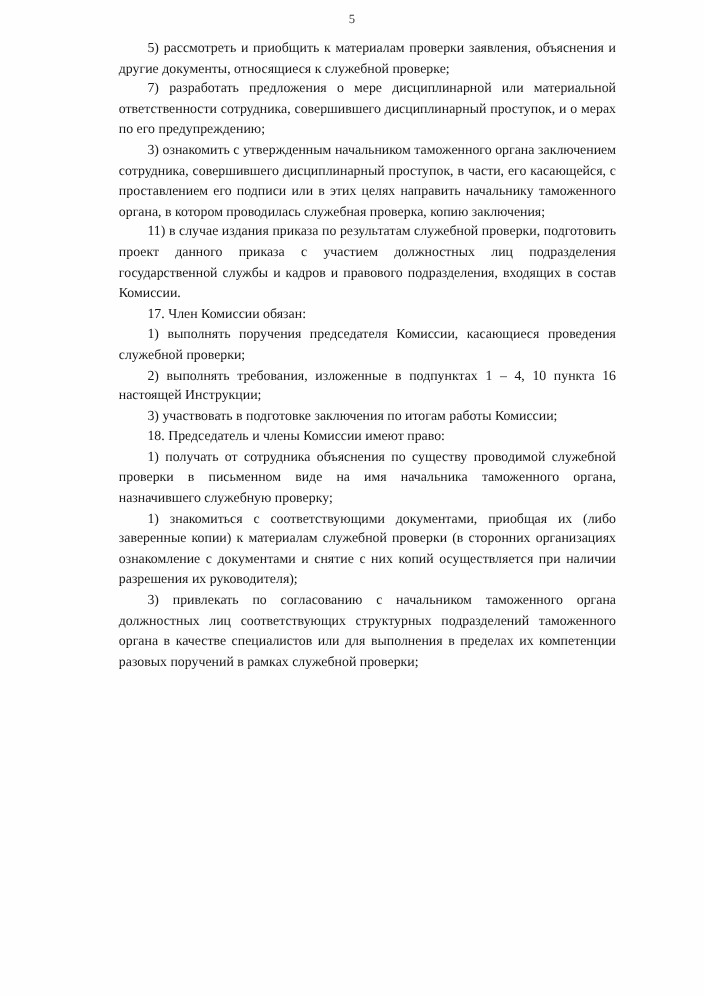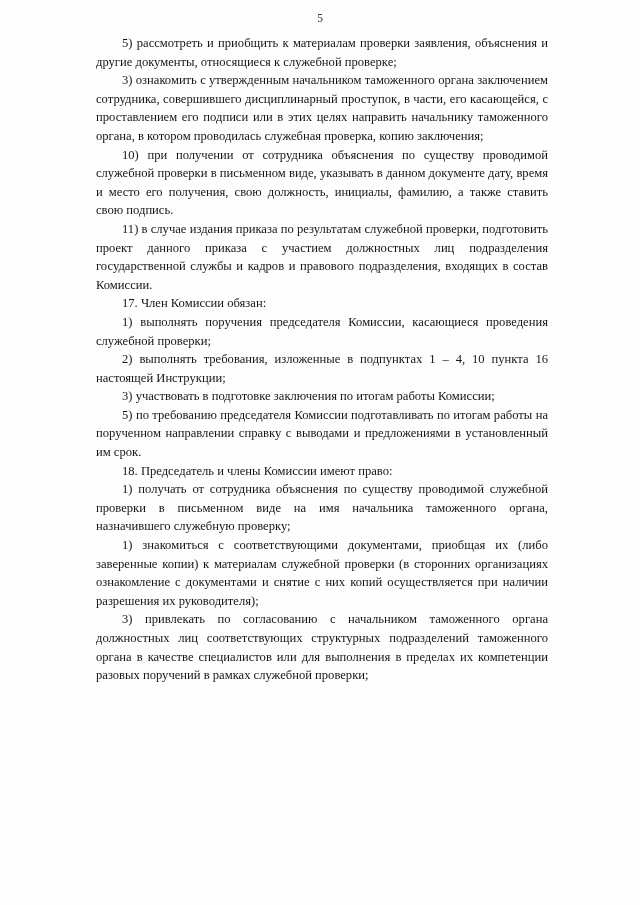--- a/index.html
+++ b/index.html
@@ -28,21 +28,21 @@
     left: 0;
     width: 640px;
     text-align: center;
     font-size: 11.5px;
     color: #333;
     font-family: "Liberation Serif", serif;
   }
   .content {
     position: absolute;
     top: 34px;
-    left: 96px;
+    left: 108px;
     width: 452px;
   }
   p.para {
     margin: 0;
     text-align: justify;
     text-justify: inter-word;
     font-size: 12.6px;
     line-height: 18.6px;
     text-indent: 26px;
     color: #161616;
@@ -51,27 +51,26 @@
 </style>
 </head>
 <body>
 
 <div class="page">
 
   <div class="page-number">5</div>
 
   <div class="content">
     <p class="para">5) рассмотреть и приобщить к материалам проверки заявления, объяснения и другие документы, относящиеся к служебной проверке;</p>
+    <p class="para">7) разработать предложения о мере дисциплинарной или материальной ответственности сотрудника, совершившего дисциплинарный проступок, и о мерах по его предупреждению;</p>
     <p class="para">3) ознакомить с утвержденным начальником таможенного органа заключением сотрудника, совершившего дисциплинарный проступок, в части, его касающейся, с проставлением его подписи или в этих целях направить начальнику таможенного органа, в котором проводилась служебная проверка, копию заключения;</p>
-    <p class="para">10) при получении от сотрудника объяснения по существу проводимой служебной проверки в письменном виде, указывать в данном документе дату, время и место его получения, свою должность, инициалы, фамилию, а также ставить свою подпись.</p>
     <p class="para">11) в случае издания приказа по результатам служебной проверки, подготовить проект данного приказа с участием должностных лиц подразделения государственной службы и кадров и правового подразделения, входящих в состав Комиссии.</p>
     <p class="para">17. Член Комиссии обязан:</p>
     <p class="para">1) выполнять поручения председателя Комиссии, касающиеся проведения служебной проверки;</p>
     <p class="para">2) выполнять требования, изложенные в подпунктах 1 – 4, 10 пункта 16 настоящей Инструкции;</p>
     <p class="para">3) участвовать в подготовке заключения по итогам работы Комиссии;</p>
-    <p class="para">5) по требованию председателя Комиссии подготавливать по итогам работы на порученном направлении справку с выводами и предложениями в установленный им срок.</p>
     <p class="para">18. Председатель и члены Комиссии имеют право:</p>
     <p class="para">1) получать от сотрудника объяснения по существу проводимой служебной проверки в письменном виде на имя начальника таможенного органа, назначившего служебную проверку;</p>
     <p class="para">1) знакомиться с соответствующими документами, приобщая их (либо заверенные копии) к материалам служебной проверки (в сторонних организациях ознакомление с документами и снятие с них копий осуществляется при наличии разрешения их руководителя);</p>
     <p class="para">3) привлекать по согласованию с начальником таможенного органа должностных лиц соответствующих структурных подразделений таможенного органа в качестве специалистов или для выполнения в пределах их компетенции разовых поручений в рамках служебной проверки;</p>
   </div>
 
 </div>
 
 </body></html>

